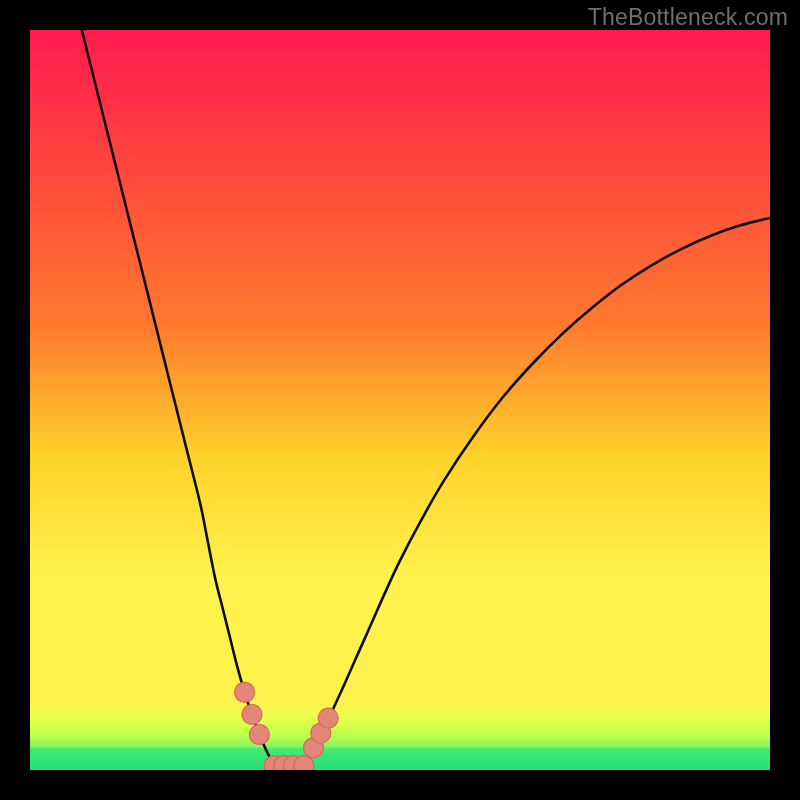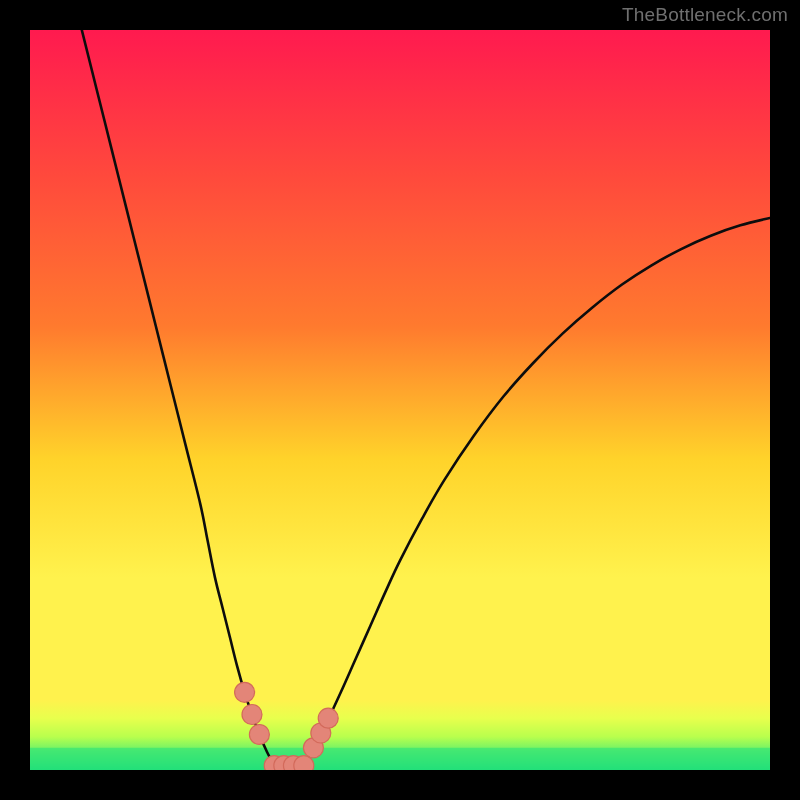--- a/index.html
+++ b/index.html
@@ -9,21 +9,21 @@
     width: 800px;
     height: 800px;
     background: #000;
   }
   .watermark {
     position: absolute;
     top: 4px;
     right: 12px;
     color: #6f6f6f;
     font-family: Arial, Helvetica, sans-serif;
-    font-size: 19px;
+    font-size: 23px;
     letter-spacing: 0.2px;
   }
   .plot {
     position: absolute;
     left: 30px;
     top: 30px;
     width: 740px;
     height: 740px;
   }
   svg { display: block; }

